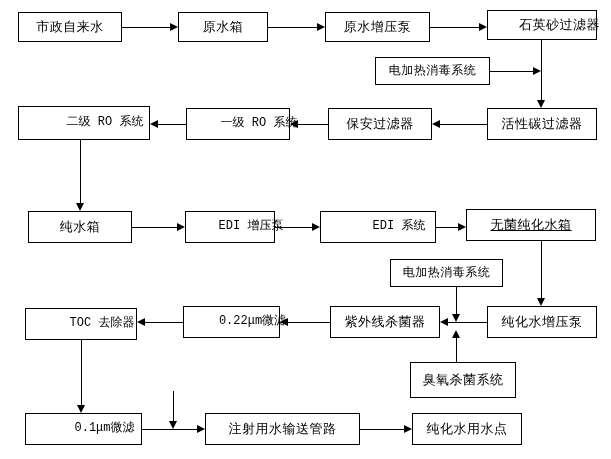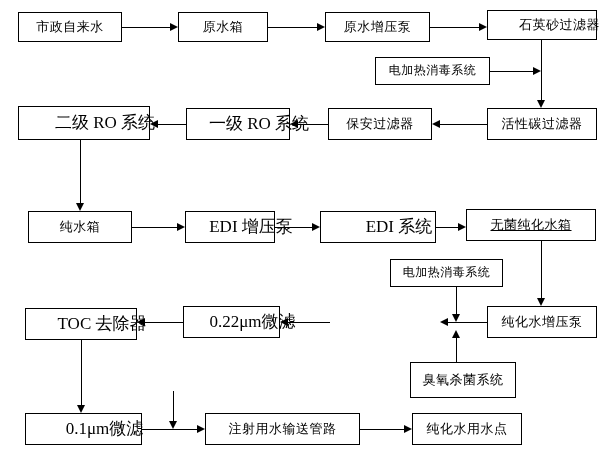--- a/index.html
+++ b/index.html
@@ -28,22 +28,22 @@
     font-size: 13px;
     line-height: 1.1;
     letter-spacing: 0.5px;
     white-space: nowrap;
     z-index: 3;
   }
   .node.small {
     font-size: 12px;
   }
   .node.mono {
-    font-family: Liberation Serif, serif;
-    font-size: 17px;
+    font-family: Liberation Mono, monospace;
+    font-size: 12px;
     letter-spacing: 0;
     padding-left: 42px;
   }
   .edge {
     position: absolute;
     background: #000000;
     z-index: 1;
   }
   .edge.h { height: 1px; }
   .edge.v { width: 1px; }
@@ -177,20 +177,23 @@
   <div class="edge v" style="left:456px; top:287px; height:27px;"></div>
   <div class="arrow down" style="left:452px; top:314px;"></div>
 
   <div class="node" style="left:487px; top:306px; width:110px; height:32px;">
     <span>纯化水增压泵</span>
   </div>
 
   <div class="edge h" style="left:448px; top:322px; width:39px;"></div>
   <div class="arrow left" style="left:440px; top:318px;"></div>
 
+  <div class="node" style="left:330px; top:306px; width:110px; height:32px;">
+    <span>紫外线杀菌器</span>
+  </div>
 
   <div class="edge h" style="left:288px; top:322px; width:42px;"></div>
   <div class="arrow left" style="left:280px; top:318px;"></div>
 
   <div class="node mono" style="left:183px; top:306px; width:97px; height:32px;">
     <span>0.22μm微滤</span>
   </div>
 
   <div class="edge h" style="left:145px; top:322px; width:38px;"></div>
   <div class="arrow left" style="left:137px; top:318px;"></div>

